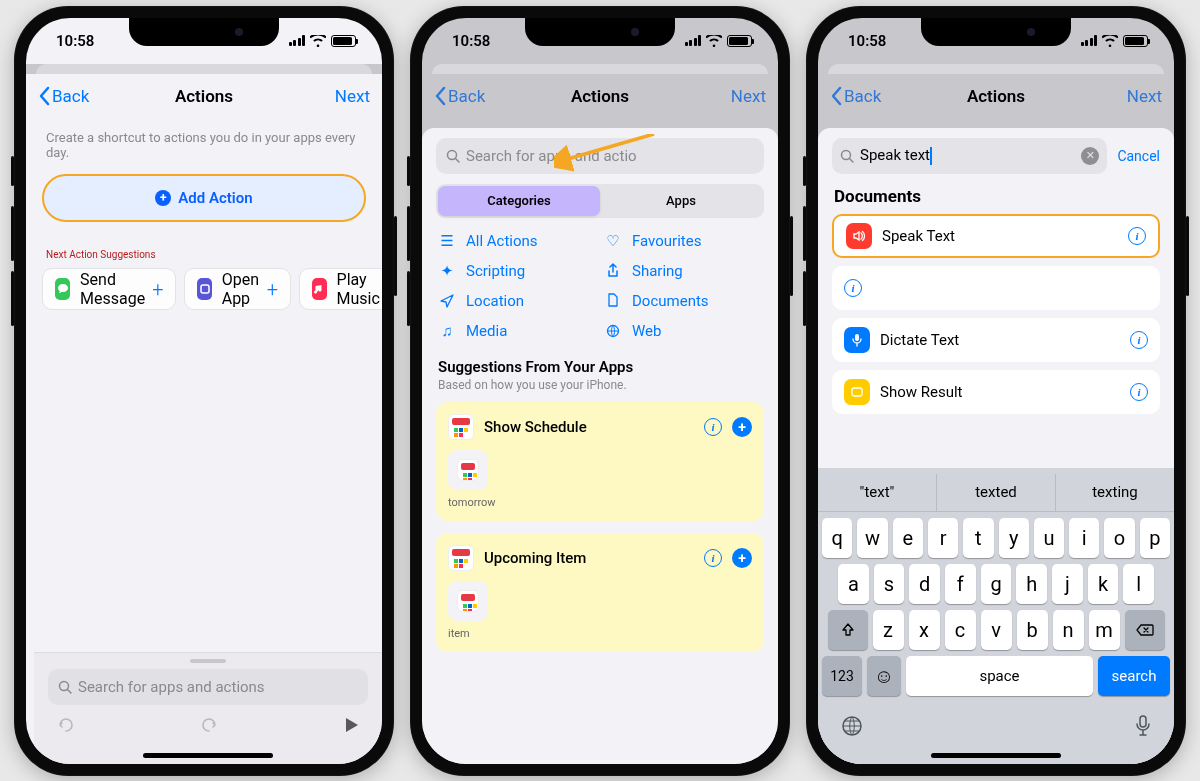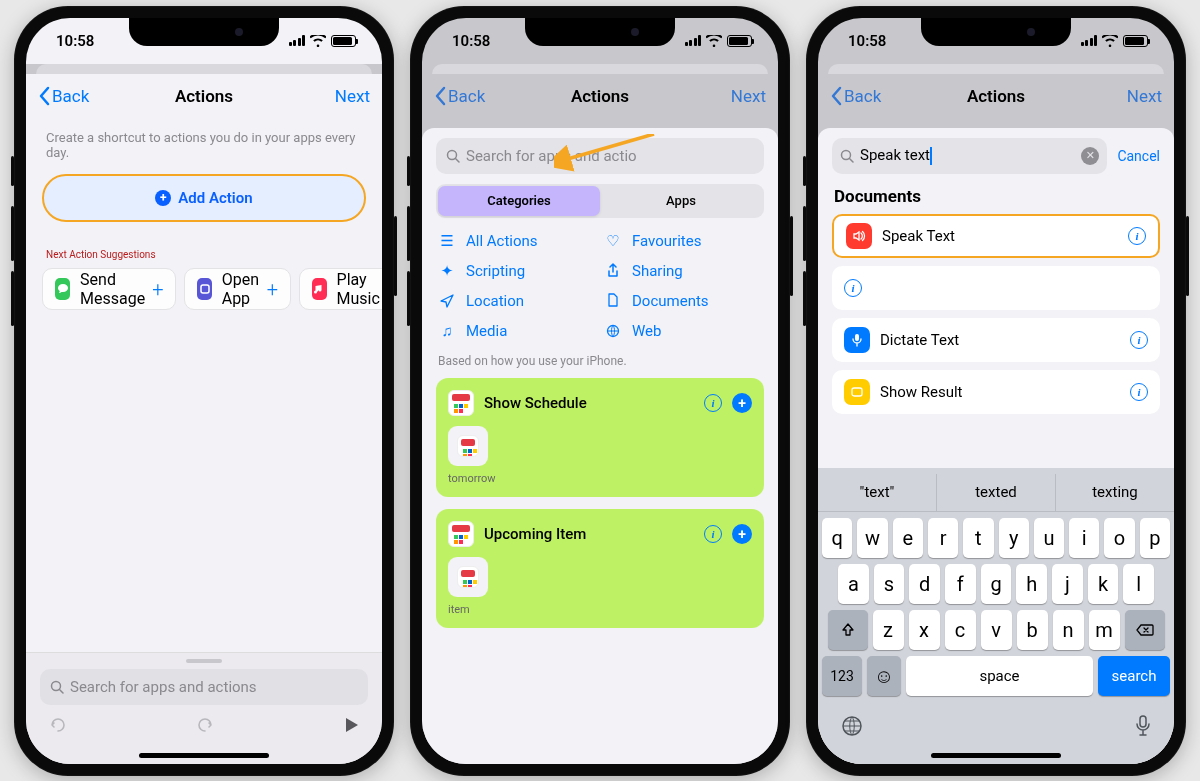--- a/index.html
+++ b/index.html
@@ -40,40 +40,40 @@
   .plus-circle{width:16px;height:16px;border-radius:50%;background:#0a60ff;color:#fff;display:flex;align-items:center;justify-content:center;font-size:12px;font-weight:700;line-height:1;}
   .section-title { font-size:10px; color:#b91c1c; padding: 27px 4px 8px;}
   .list { display:flex; flex-direction:row; gap:8px;}
   .list-item { background:#fdfdfd; border:1px solid #e3e3e6; border-radius:10px; height:42px; display:flex; align-items:center; padding:0 12px; justify-content:space-between;}
   .list-item .left{display:flex;align-items:center;gap:10px;}
   .app-icon{width:22px;height:22px;border-radius:5px;display:flex;align-items:center;justify-content:center;font-size:12px;}
   .app-icon.green{background:#34c759;}
   .app-icon.purple{background:#5856d6;}
   .app-icon.pink{background:#ff2d55;}
   .plus-light{color:#007aff;font-size:20px;font-weight:300;}
-  .bottom-dock{position:absolute;left:0;right:0;bottom:0;background:#eceaef;border-top:1px solid #ddd;}
+  .bottom-dock{position:absolute;left:8px;right:0;bottom:0;background:#eceaef;border-top:1px solid #ddd;}
   .grabber{width:36px;height:4px;background:#c8c7cc;border-radius:2px;margin:6px auto 6px;}
   .search-pill{margin:0 14px 8px;background:#e1e0e5;border-radius:10px;height:36px;display:flex;align-items:center;padding:0 10px;color:#8a8a8e;font-size:15px;gap:6px;}
   .toolbar-row{display:flex;justify-content:space-between;align-items:center;padding:2px 22px 10px;}
   .tb-icon{color:#b8b8bc;}
   .home-ind{width:130px;height:5px;background:#000;border-radius:3px;margin:4px auto 6px;}
 
   
   .sheet{position:absolute;left:0;right:0;top:110px;bottom:0;background:#f2f2f7;border-radius:12px 12px 0 0;padding:10px 14px 0;overflow:hidden;}
   .search-pill2{background:#e4e3e8;border-radius:10px;height:36px;display:flex;align-items:center;padding:0 10px;color:#8a8a8e;font-size:15px;gap:6px;margin-bottom:10px;position:relative;}
   .arrow-annot{position:absolute;right:100px;top:-4px;pointer-events:none;}
   .seg{background:#e4e3e8;border-radius:9px;height:34px;display:flex;padding:2px;margin-bottom:14px;}
   .seg .opt{flex:1;display:flex;align-items:center;justify-content:center;font-size:13px;font-weight:500;border-radius:7px;}
   .seg .opt.active{background:#c4b5fd;box-shadow:0 1px 3px rgba(0,0,0,.1);font-weight:600;}
   .cat-grid{display:grid;grid-template-columns:1fr 1fr;row-gap:12px;column-gap:8px;padding:0 2px 14px;}
   .cat-item{display:flex;align-items:center;gap:10px;color:#007aff;font-size:15px;}
   .cat-item .ci{width:18px;display:flex;justify-content:center;}
   .sugg-title{font-size:15px;font-weight:600;padding:4px 2px 2px;}
   .sugg-sub{font-size:12px;color:#8a8a8e;padding:0 2px 10px;}
-  .card{background:#bef264;border-radius:12px;padding:12px;margin-bottom:12px;}
+  .card{background:#fef9c3;border-radius:12px;padding:12px;margin-bottom:12px;}
   .card-head{display:flex;align-items:center;justify-content:space-between;margin-bottom:10px;}
   .card-head .left{display:flex;align-items:center;gap:10px;font-size:15px;font-weight:500;}
   .card-head .right{display:flex;align-items:center;gap:10px;}
   .info-circ{width:18px;height:18px;border:1.5px solid #007aff;border-radius:50%;color:#007aff;font-size:11px;display:flex;align-items:center;justify-content:center;font-weight:600;font-style:italic;font-family:Georgia,serif;}
   .add-circ{width:20px;height:20px;background:#007aff;border-radius:50%;color:#fff;display:flex;align-items:center;justify-content:center;font-size:14px;font-weight:700;}
   .fant-icon{width:26px;height:26px;border-radius:6px;background:#fff;border:1px solid #eee;position:relative;overflow:hidden;}
   .fant-icon::before{content:"";position:absolute;left:3px;right:3px;top:3px;height:7px;background:#e63946;border-radius:2px;}
   .fant-icon::after{content:"";position:absolute;left:5px;top:13px;width:4px;height:4px;background:#34c759;box-shadow:5px 0 #06c,10px 0 #ffcc00,0 5px #ff9500,5px 5px #ff2d55;}
   .chip{width:40px;height:40px;background:#f2f2f7;border-radius:9px;display:flex;align-items:center;justify-content:center;margin-bottom:6px;}
   .chip-label{font-size:11px;color:#666;}
@@ -315,20 +315,21 @@
         <div class="cat-item">
             <span class="ci">
               <svg width="14" height="14" viewBox="0 0 14 14">
                 <circle cx="7" cy="7" r="5.5" stroke="#007aff" stroke-width="1.3" fill="none"></circle>
                 <path d="M7 1.5c2 2 2 9 0 11M7 1.5c-2 2-2 9 0 11M1.5 7h11" stroke="#007aff" stroke-width="1" fill="none"></path>
               </svg>
             </span>
             <span>Web</span>
           </div>
       </div>
+      <div class="sugg-title">Suggestions From Your Apps</div>
       <div class="sugg-sub">Based on how you use your iPhone.</div>
       <div class="card">
         <div class="card-head">
           <div class="left">
               <span class="fant-icon"></span>
               <span>Show Schedule</span>
             </div>
           <div class="right">
               <span class="info-circ">i</span>
               <span class="add-circ">+</span>

